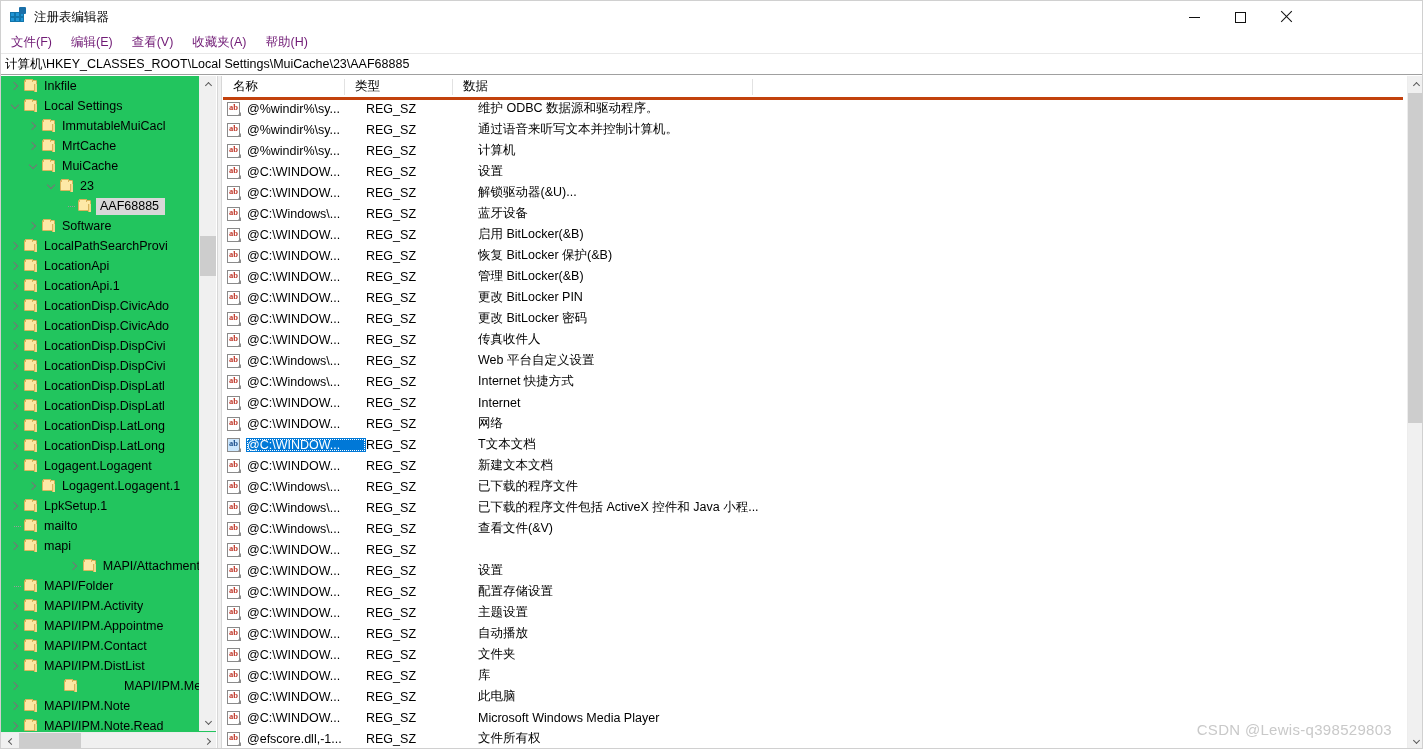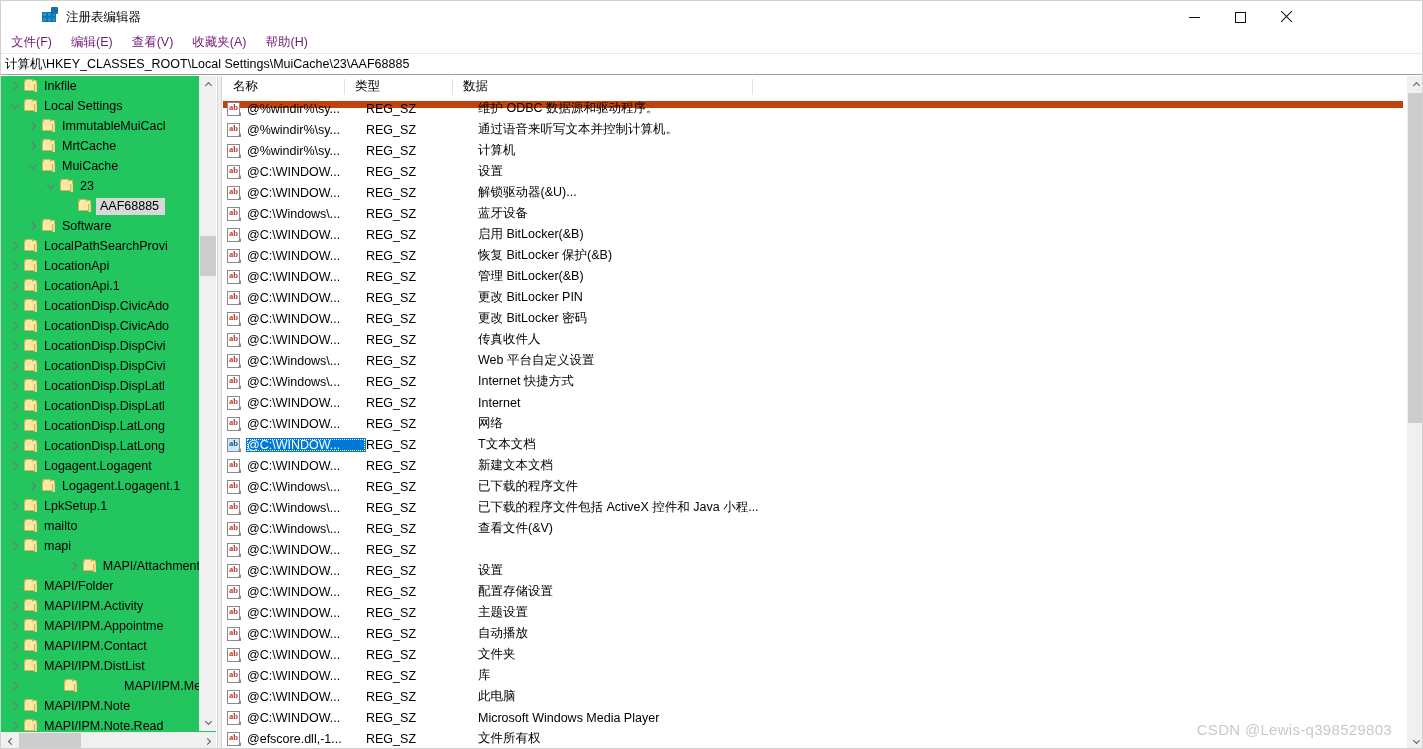--- a/index.html
+++ b/index.html
@@ -17,21 +17,21 @@
     background: #ffffff;
     border: 1px solid #d0d0d0;
     overflow: hidden;
   }
 
   
   .titlebar {
     position: absolute; left: 0; top: 0;
     width: 1308px; height: 32px;
     background: #ffffff;
-    display: flex; align-items: center; padding-left: 32px;
+    display: flex; align-items: center;
   }
   .title-icon {
     width: 16px; height: 16px;
     margin-left: 9px; margin-right: 8px;
     position: relative; flex: 0 0 auto;
   }
   .title-text {
     font-size: 12.5px; color: #000000;
     line-height: 32px;
     white-space: nowrap;
@@ -217,23 +217,23 @@
 
   
   .listpane {
     position: absolute; left: 222px; top: 0;
     width: 1201px; height: 674px;
     background: #ffffff;
     overflow: hidden;
   }
   .listheader {
     position: absolute; left: 0; top: 0;
-    width: 1180px; height: 32px;
+    width: 1180px; height: 24px;
     background: #ffffff;
-    border-bottom: 7px solid #c2410c;
+    border-bottom: 3px solid #c2410c;
     display: flex;
   }
   .hcell {
     position: relative;
     font-size: 12.5px; color: #000;
     line-height: 21px;
     padding-left: 10px;
     cursor: default;
   }
   .hcell::after {

